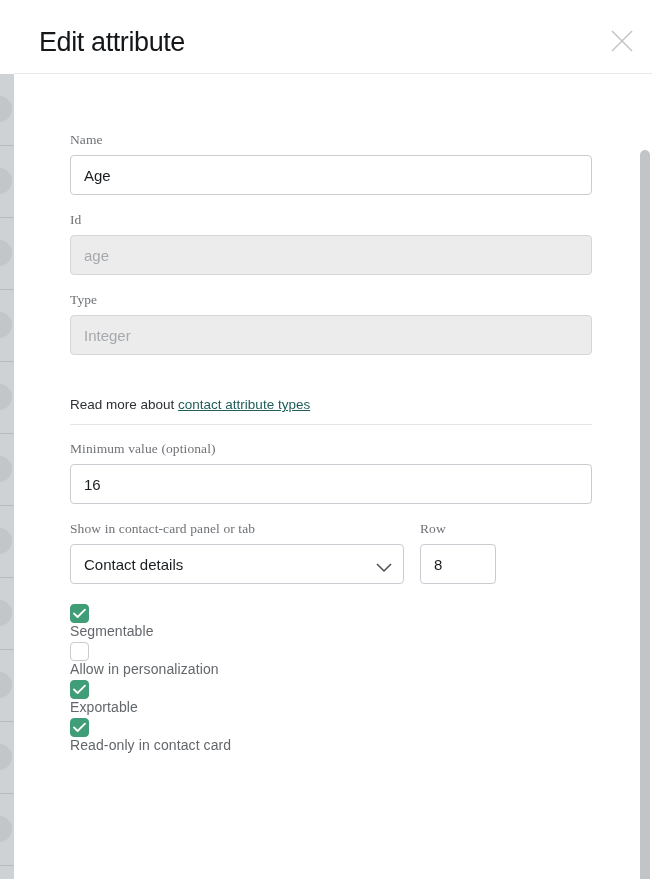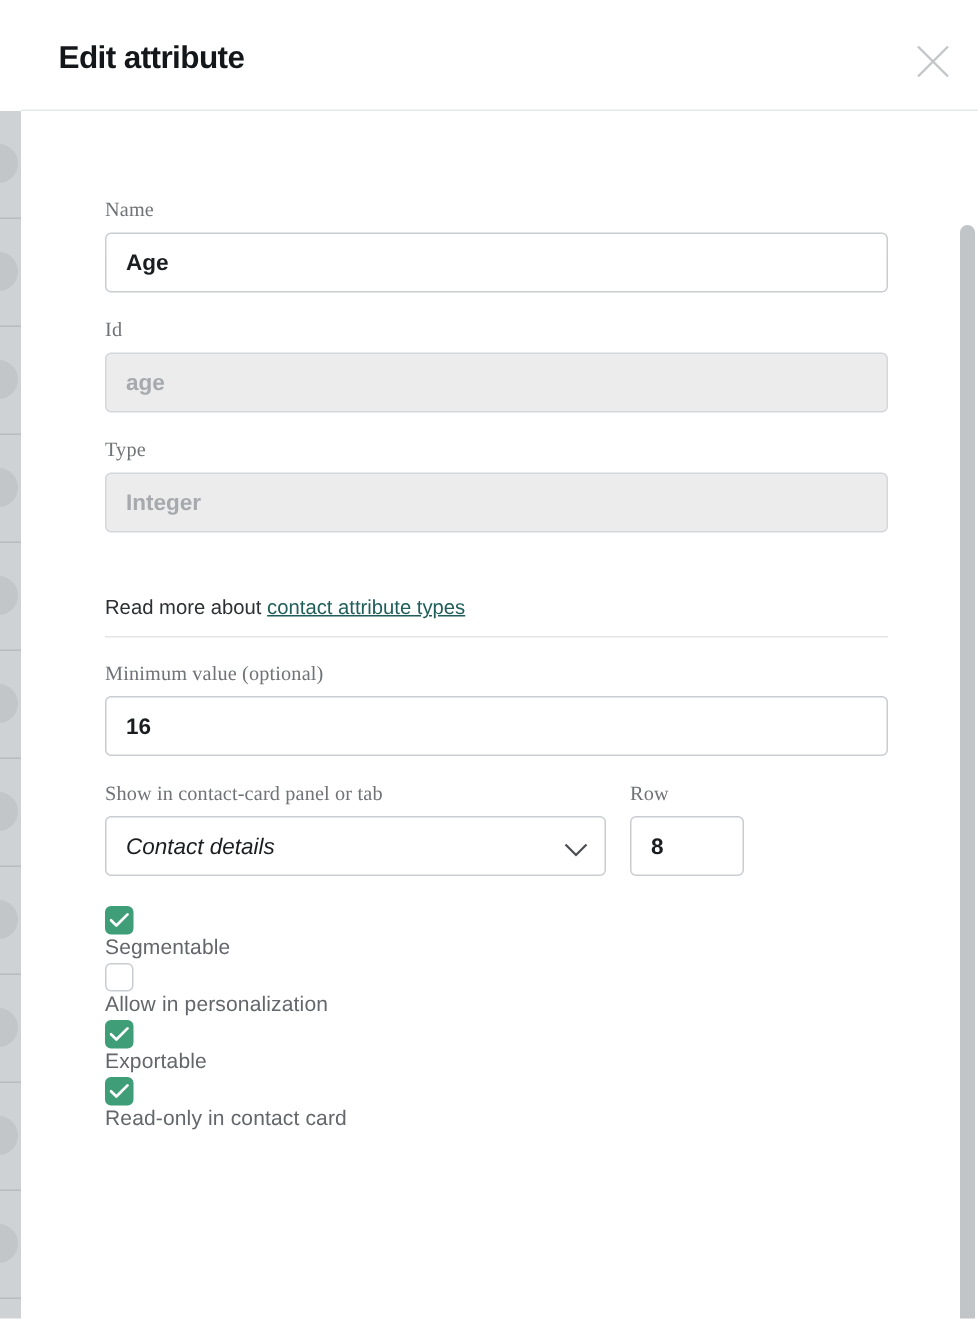--- a/index.html
+++ b/index.html
@@ -57,22 +57,22 @@
     position: relative;
     height: 74px;
     flex: 0 0 74px;
     background: #ffffff;
     border-bottom: 1px solid #e6e8ea;
   }
   #modal-title {
     position: absolute;
     left: 25px;
     top: 27px;
-    font-size: 21px;
-    font-weight: bold;
+    font-size: 27px;
+    font-weight: normal;
     letter-spacing: -0.4px;
     color: #14171a;
   }
   #close-button {
     position: absolute;
     right: 10px;
     top: 22px;
     width: 40px; height: 38px;
     display: flex;
     align-items: center;
@@ -107,21 +107,20 @@
     width: 100%;
     height: 40px;
     border: 1px solid #c9ccd0;
     border-radius: 4px;
     background: #ffffff;
     color: #1b1e21;
     font-size: 15px;
     font-family: "Liberation Sans", sans-serif;
     padding: 0 13px;
     outline: none;
-    font-weight: bold;
   }
   .text-input::placeholder { color: #a6a9ad; }
   .text-input.disabled {
     background: #ececec;
     border-color: #d4d7da;
     color: #a6a9ad;
   }
   .field-block { margin-bottom: 17px; }
 
   
@@ -161,21 +160,20 @@
     height: 40px;
     border: 1px solid #c9ccd0;
     border-radius: 4px;
     background: #ffffff;
     color: #1b1e21;
     font-size: 15px;
     display: flex;
     align-items: center;
     padding: 0 13px;
     cursor: pointer;
-    font-style: italic;
   }
   .chevron {
     position: absolute;
     right: 12px;
     top: 15px;
     pointer-events: none;
   }
 
   
   #checkbox-list { margin-top: 20px; }

